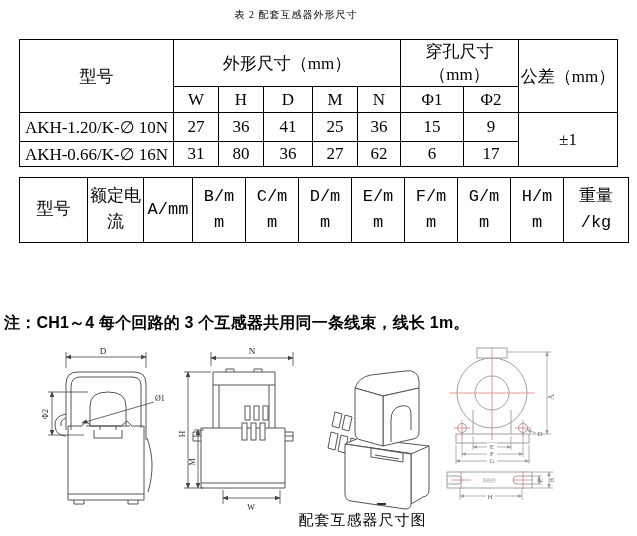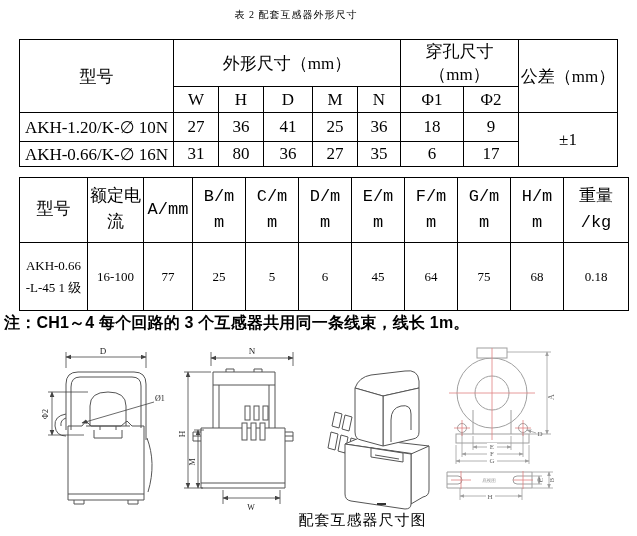--- a/index.html
+++ b/index.html
@@ -55,31 +55,31 @@
     <td>Φ1</td>
     <td>Φ2</td>
   </tr>
   <tr style="height:29px">
     <td>AKH-1.20/K-∅ 10N</td>
     <td>27</td>
     <td>36</td>
     <td>41</td>
     <td>25</td>
     <td>36</td>
-    <td>18</td>
+    <td>15</td>
     <td>9</td>
     <td rowspan="2">±1</td>
   </tr>
   <tr style="height:25px">
     <td>AKH-0.66/K-∅ 16N</td>
     <td>31</td>
     <td>80</td>
     <td>36</td>
     <td>27</td>
-    <td>35</td>
+    <td>62</td>
     <td>6</td>
     <td>17</td>
   </tr>
 </tbody>
   </table>
 
 <table class="abs t2">
   <colgroup>
     <col style="width:68px">
       <col style="width:56px">
@@ -108,34 +108,20 @@
     <td class="hdr ml">E/m
 m</td>
     <td class="hdr ml">F/m
 m</td>
     <td class="hdr ml">G/m
 m</td>
     <td class="hdr ml">H/m
 m</td>
     <td class="hdr ml">重量
 /kg</td>
-  </tr>
-  <tr style="height:68px">
-    <td class="cell modelcell ml">AKH-0.66
--L-45 1 级</td>
-    <td class="cell">16-100</td>
-    <td class="cell">77</td>
-    <td class="cell">25</td>
-    <td class="cell">5</td>
-    <td class="cell">6</td>
-    <td class="cell">45</td>
-    <td class="cell">64</td>
-    <td class="cell">75</td>
-    <td class="cell">68</td>
-    <td class="cell">0.18</td>
   </tr>
 </tbody>
   </table>
 
 <div class="abs note">注：CH1～4 每个回路的 3 个互感器共用同一条线束，线长 1m。</div>
 
 <svg class="abs" style="left:38px;top:342px" width="135" height="168" viewBox="0 0 135 168">
   <defs>
     <marker id="a1" markerWidth="8" markerHeight="8" refX="6.5" refY="3" orient="auto-start-reverse">
       <path d="M0,0 L7,3 L0,6 Z" fill="#444"></path>

